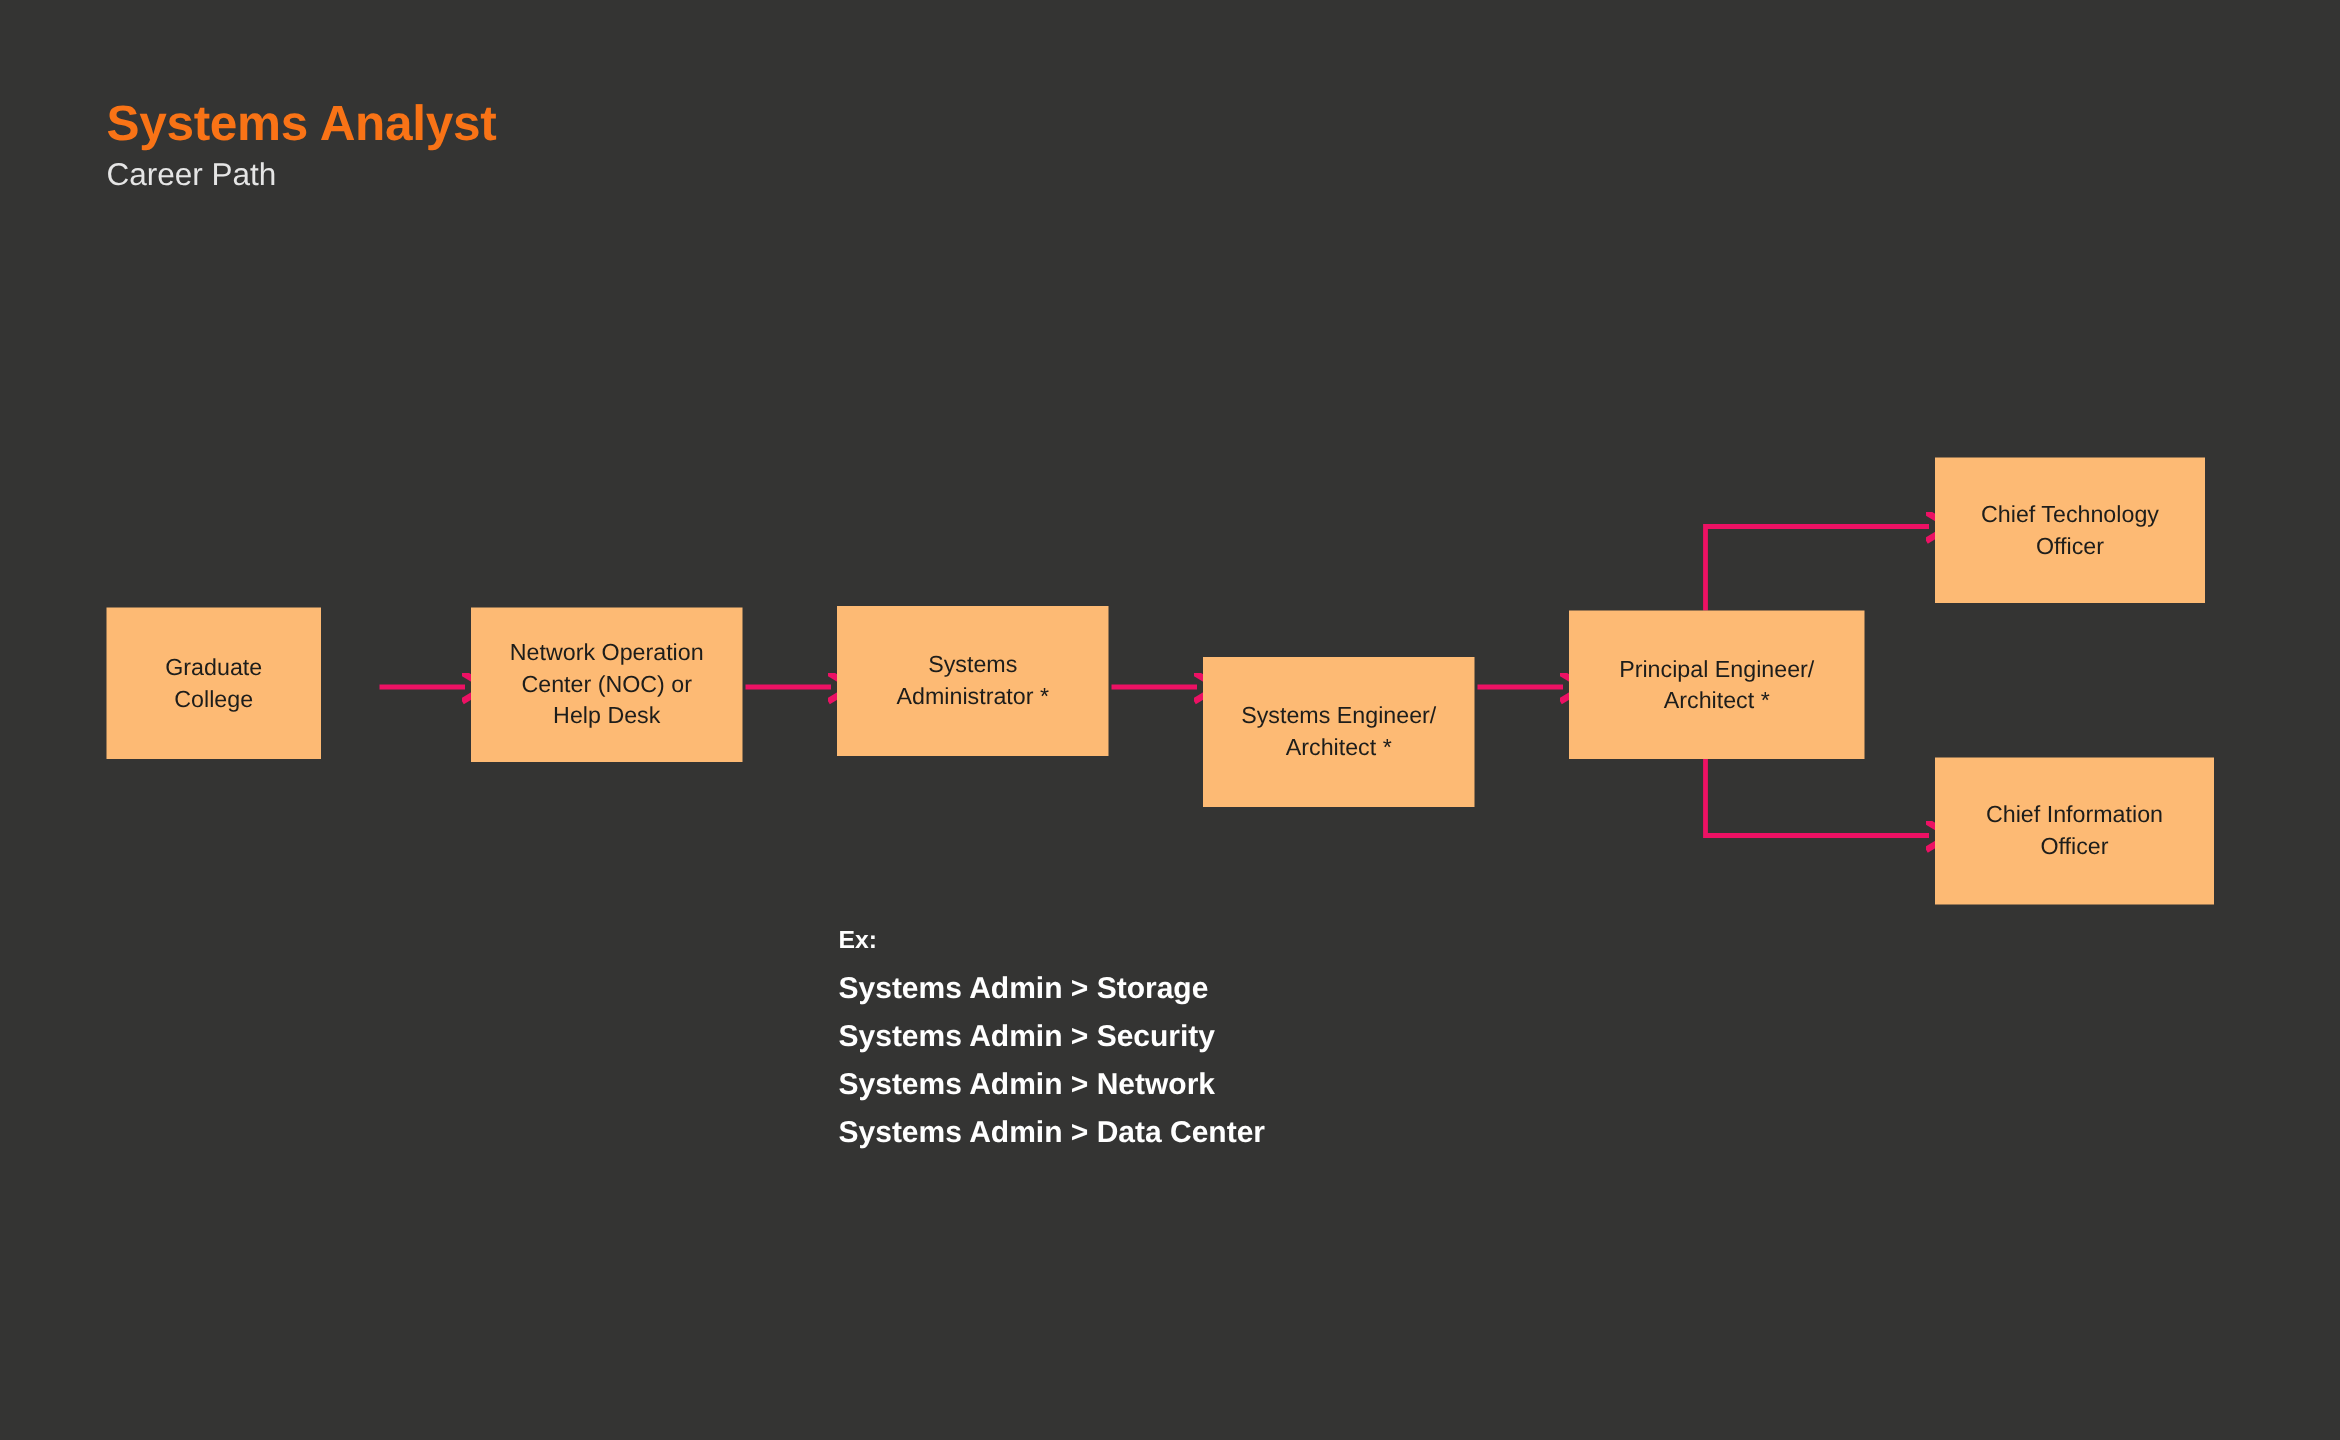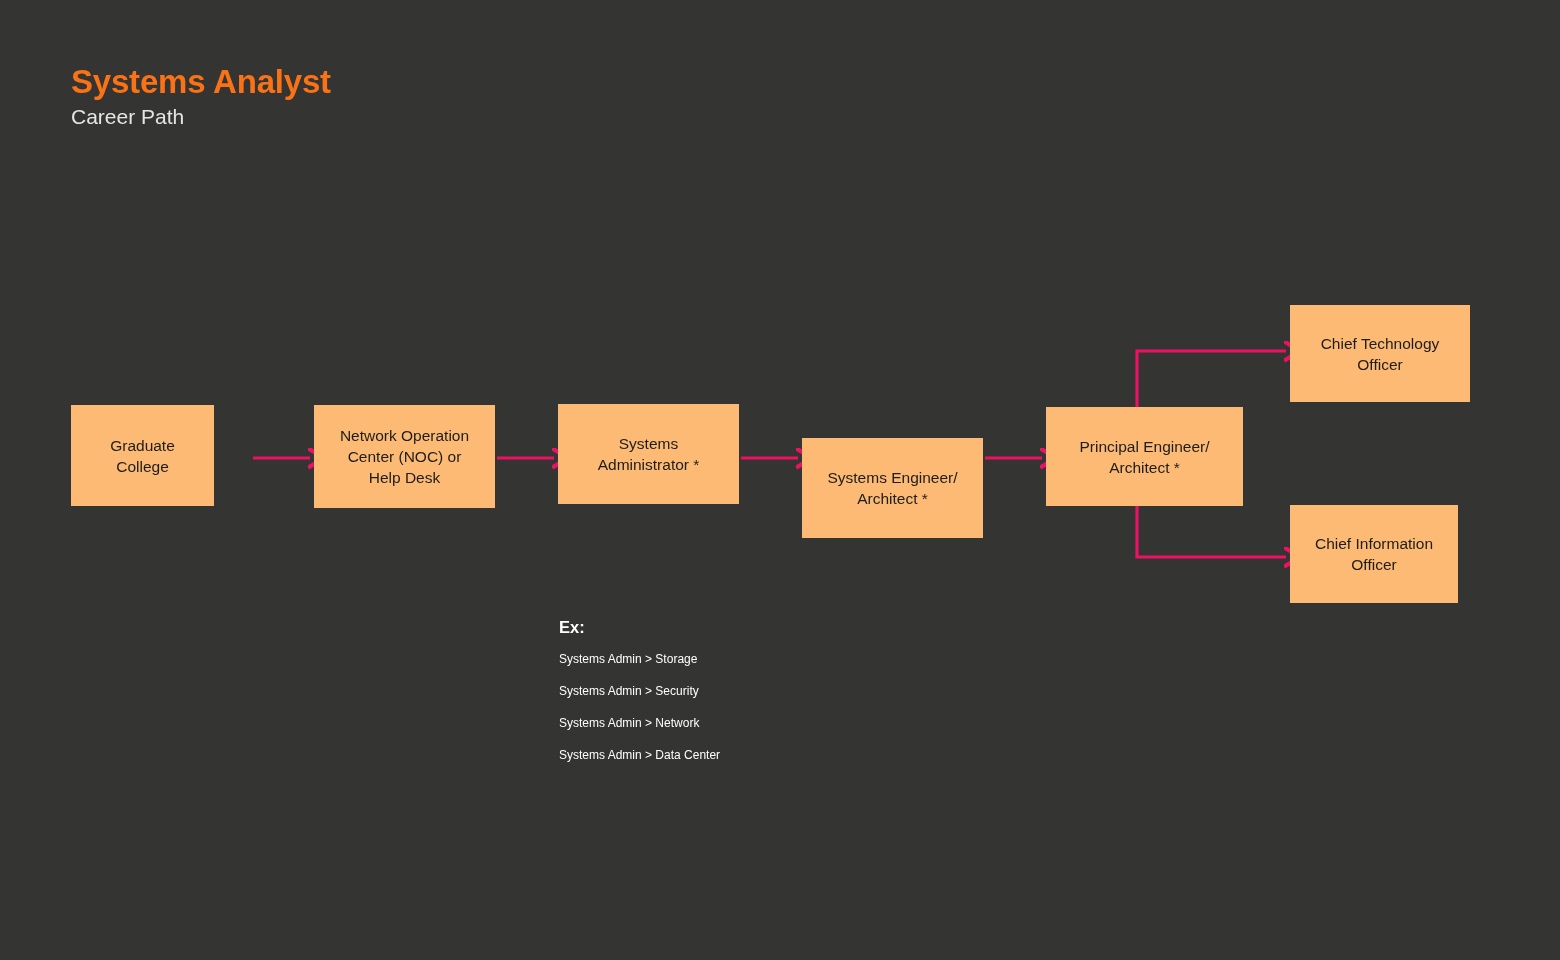--- a/index.html
+++ b/index.html
@@ -99,22 +99,22 @@
   }
   .example-heading {
     color: #FFFFFF;
     font-size: 16.5px;
     font-weight: bold;
     line-height: 32px;
     white-space: nowrap;
   }
   .example-line {
     color: #FFFFFF;
-    font-size: 12px;
-    font-weight: normal;
+    font-size: 20px;
+    font-weight: bold;
     line-height: 32px;
     white-space: nowrap;
   }
 </style>
 </head>
 <body>
 
 <div id="canvas">
 
   <div id="title-block">
@@ -157,21 +157,21 @@
 Architect *</span>
       </div>
       <div class="node-box" style="left: 1046px; top: 407px; width: 197px; height: 99px;">
         <span class="node-label">Principal Engineer/
 Architect *</span>
       </div>
       <div class="node-box" style="left: 1290px; top: 305px; width: 180px; height: 97px;">
         <span class="node-label">Chief Technology
 Officer</span>
       </div>
-      <div class="node-box" style="left: 1290px; top: 505px; width: 168px; height: 98px;">
+      <div class="node-box" style="left: 1290px; top: 505px; width: 186px; height: 98px;">
         <span class="node-label">Chief Information
 Officer</span>
       </div>
     </div>
 
   <div id="footnote-block">
   </div>
 
   <div id="examples-block">
     <div class="example-heading">Ex:</div>

